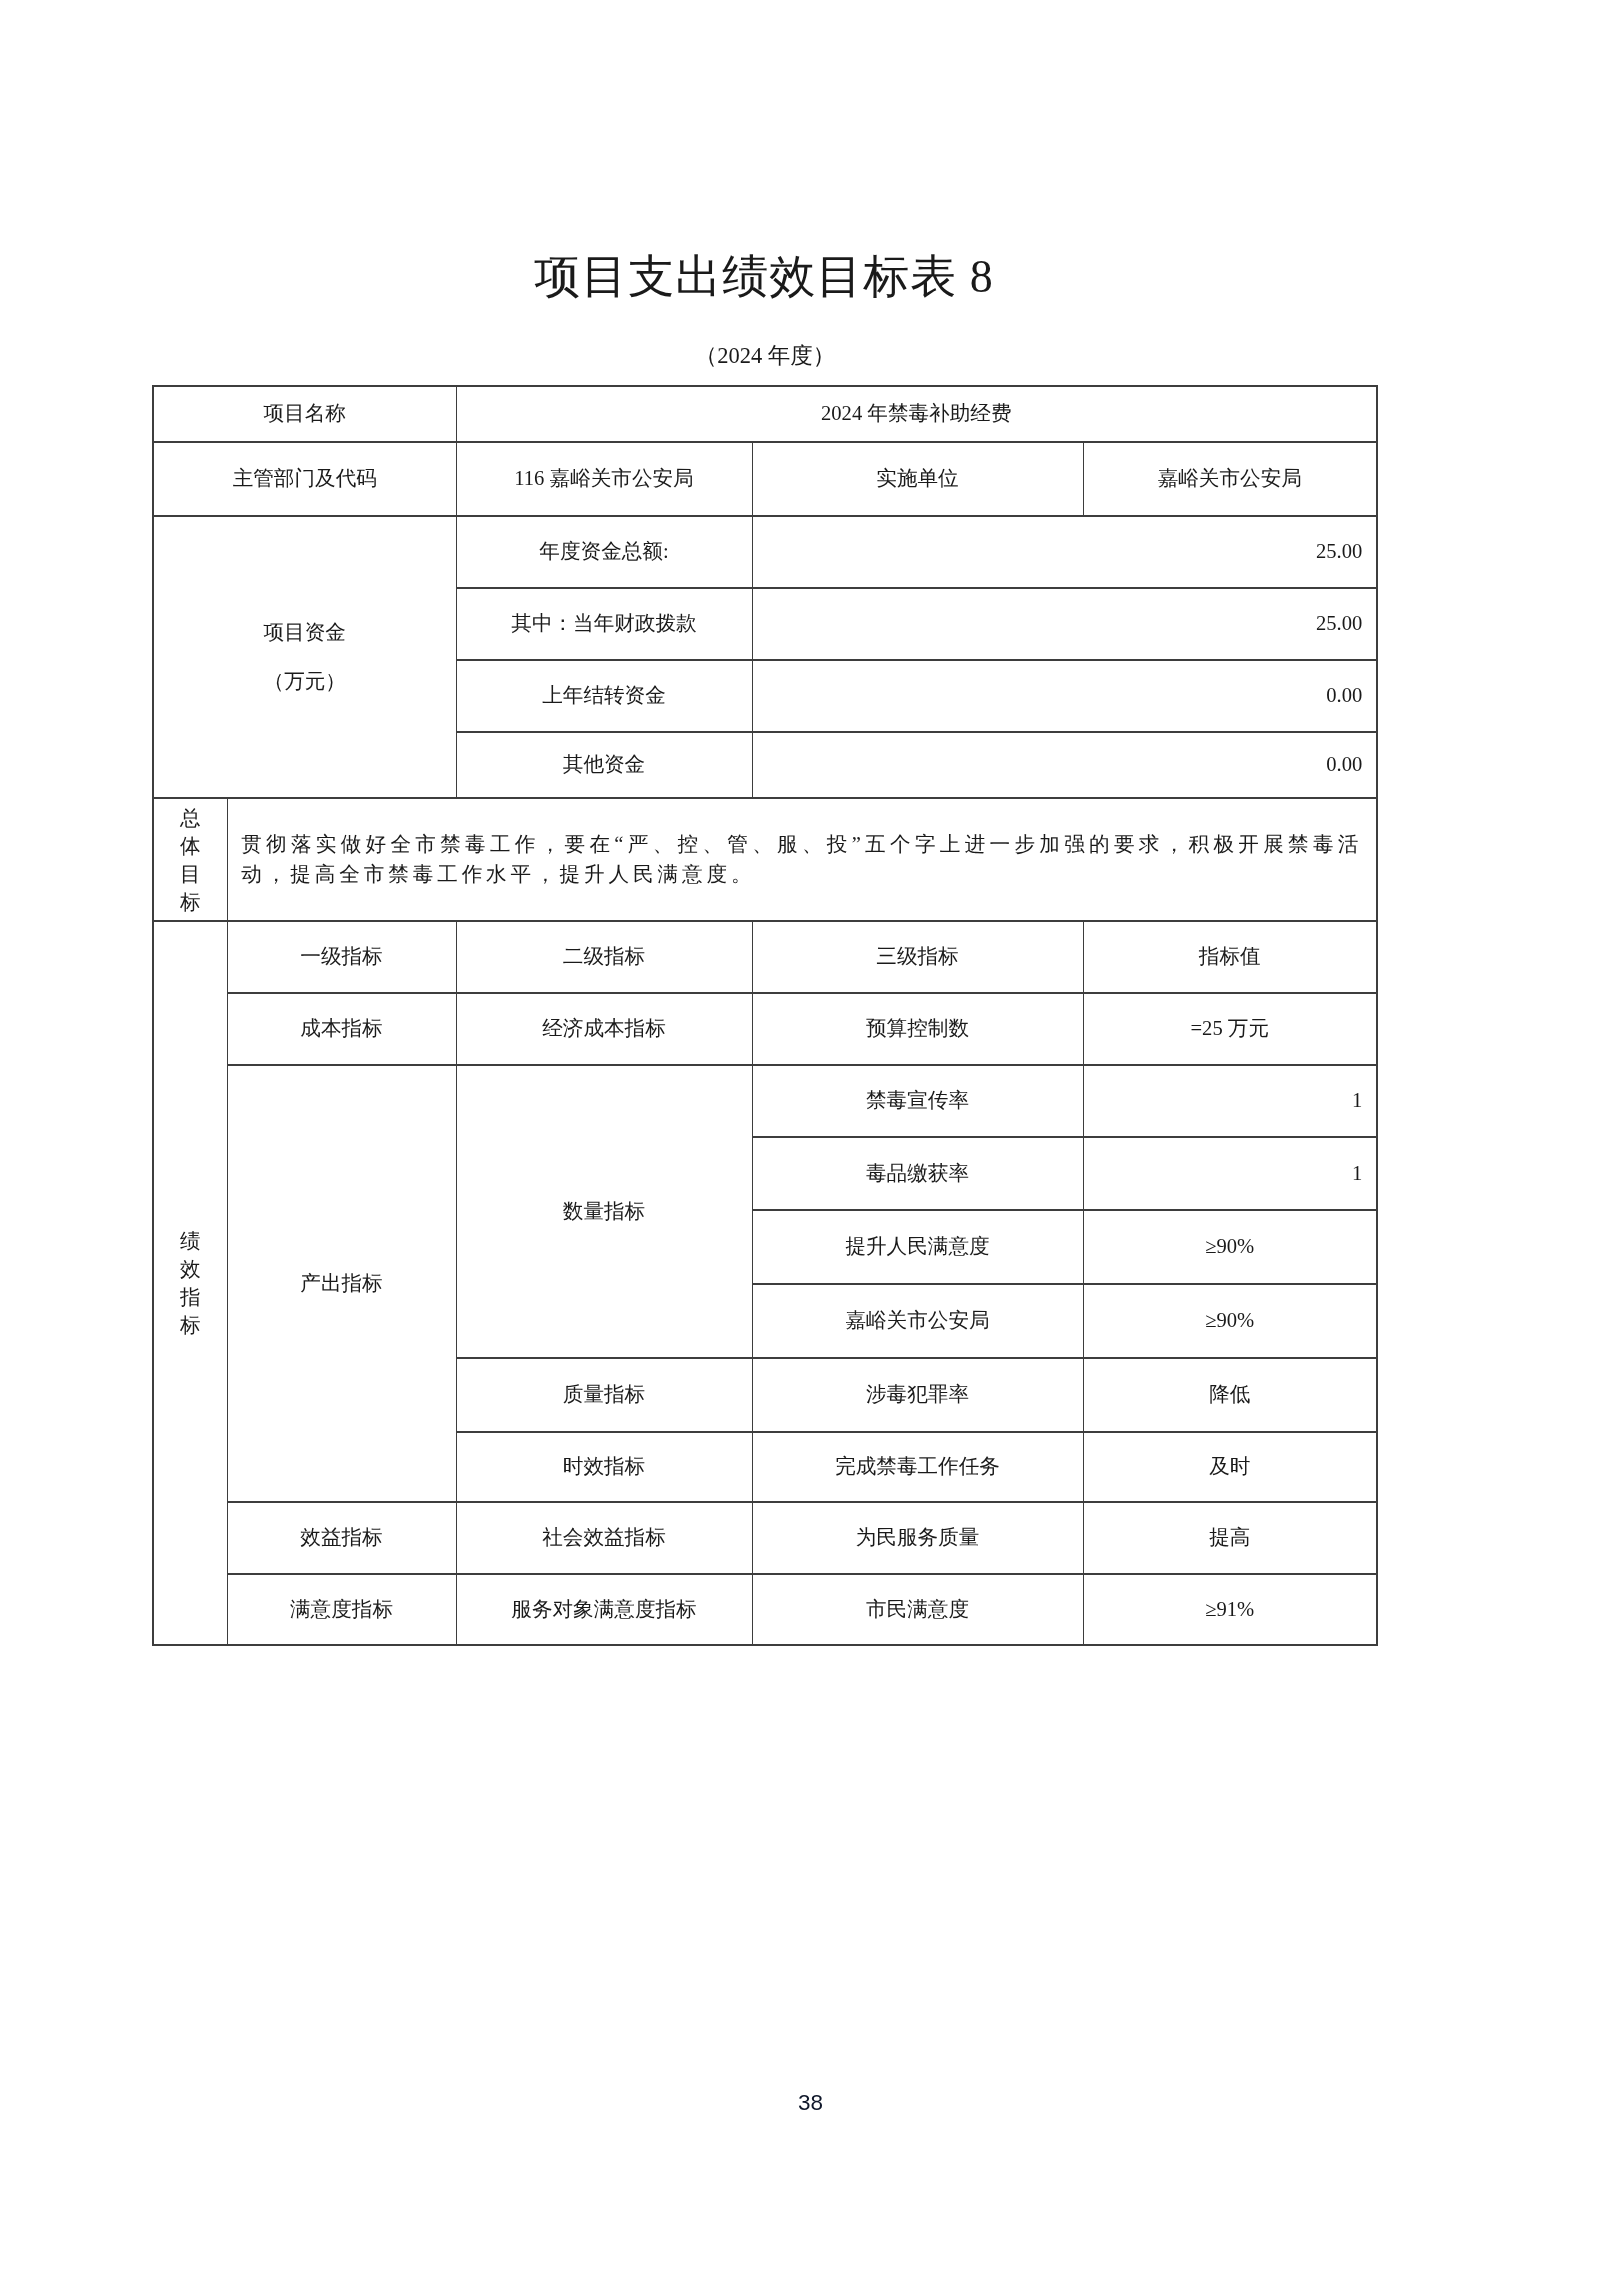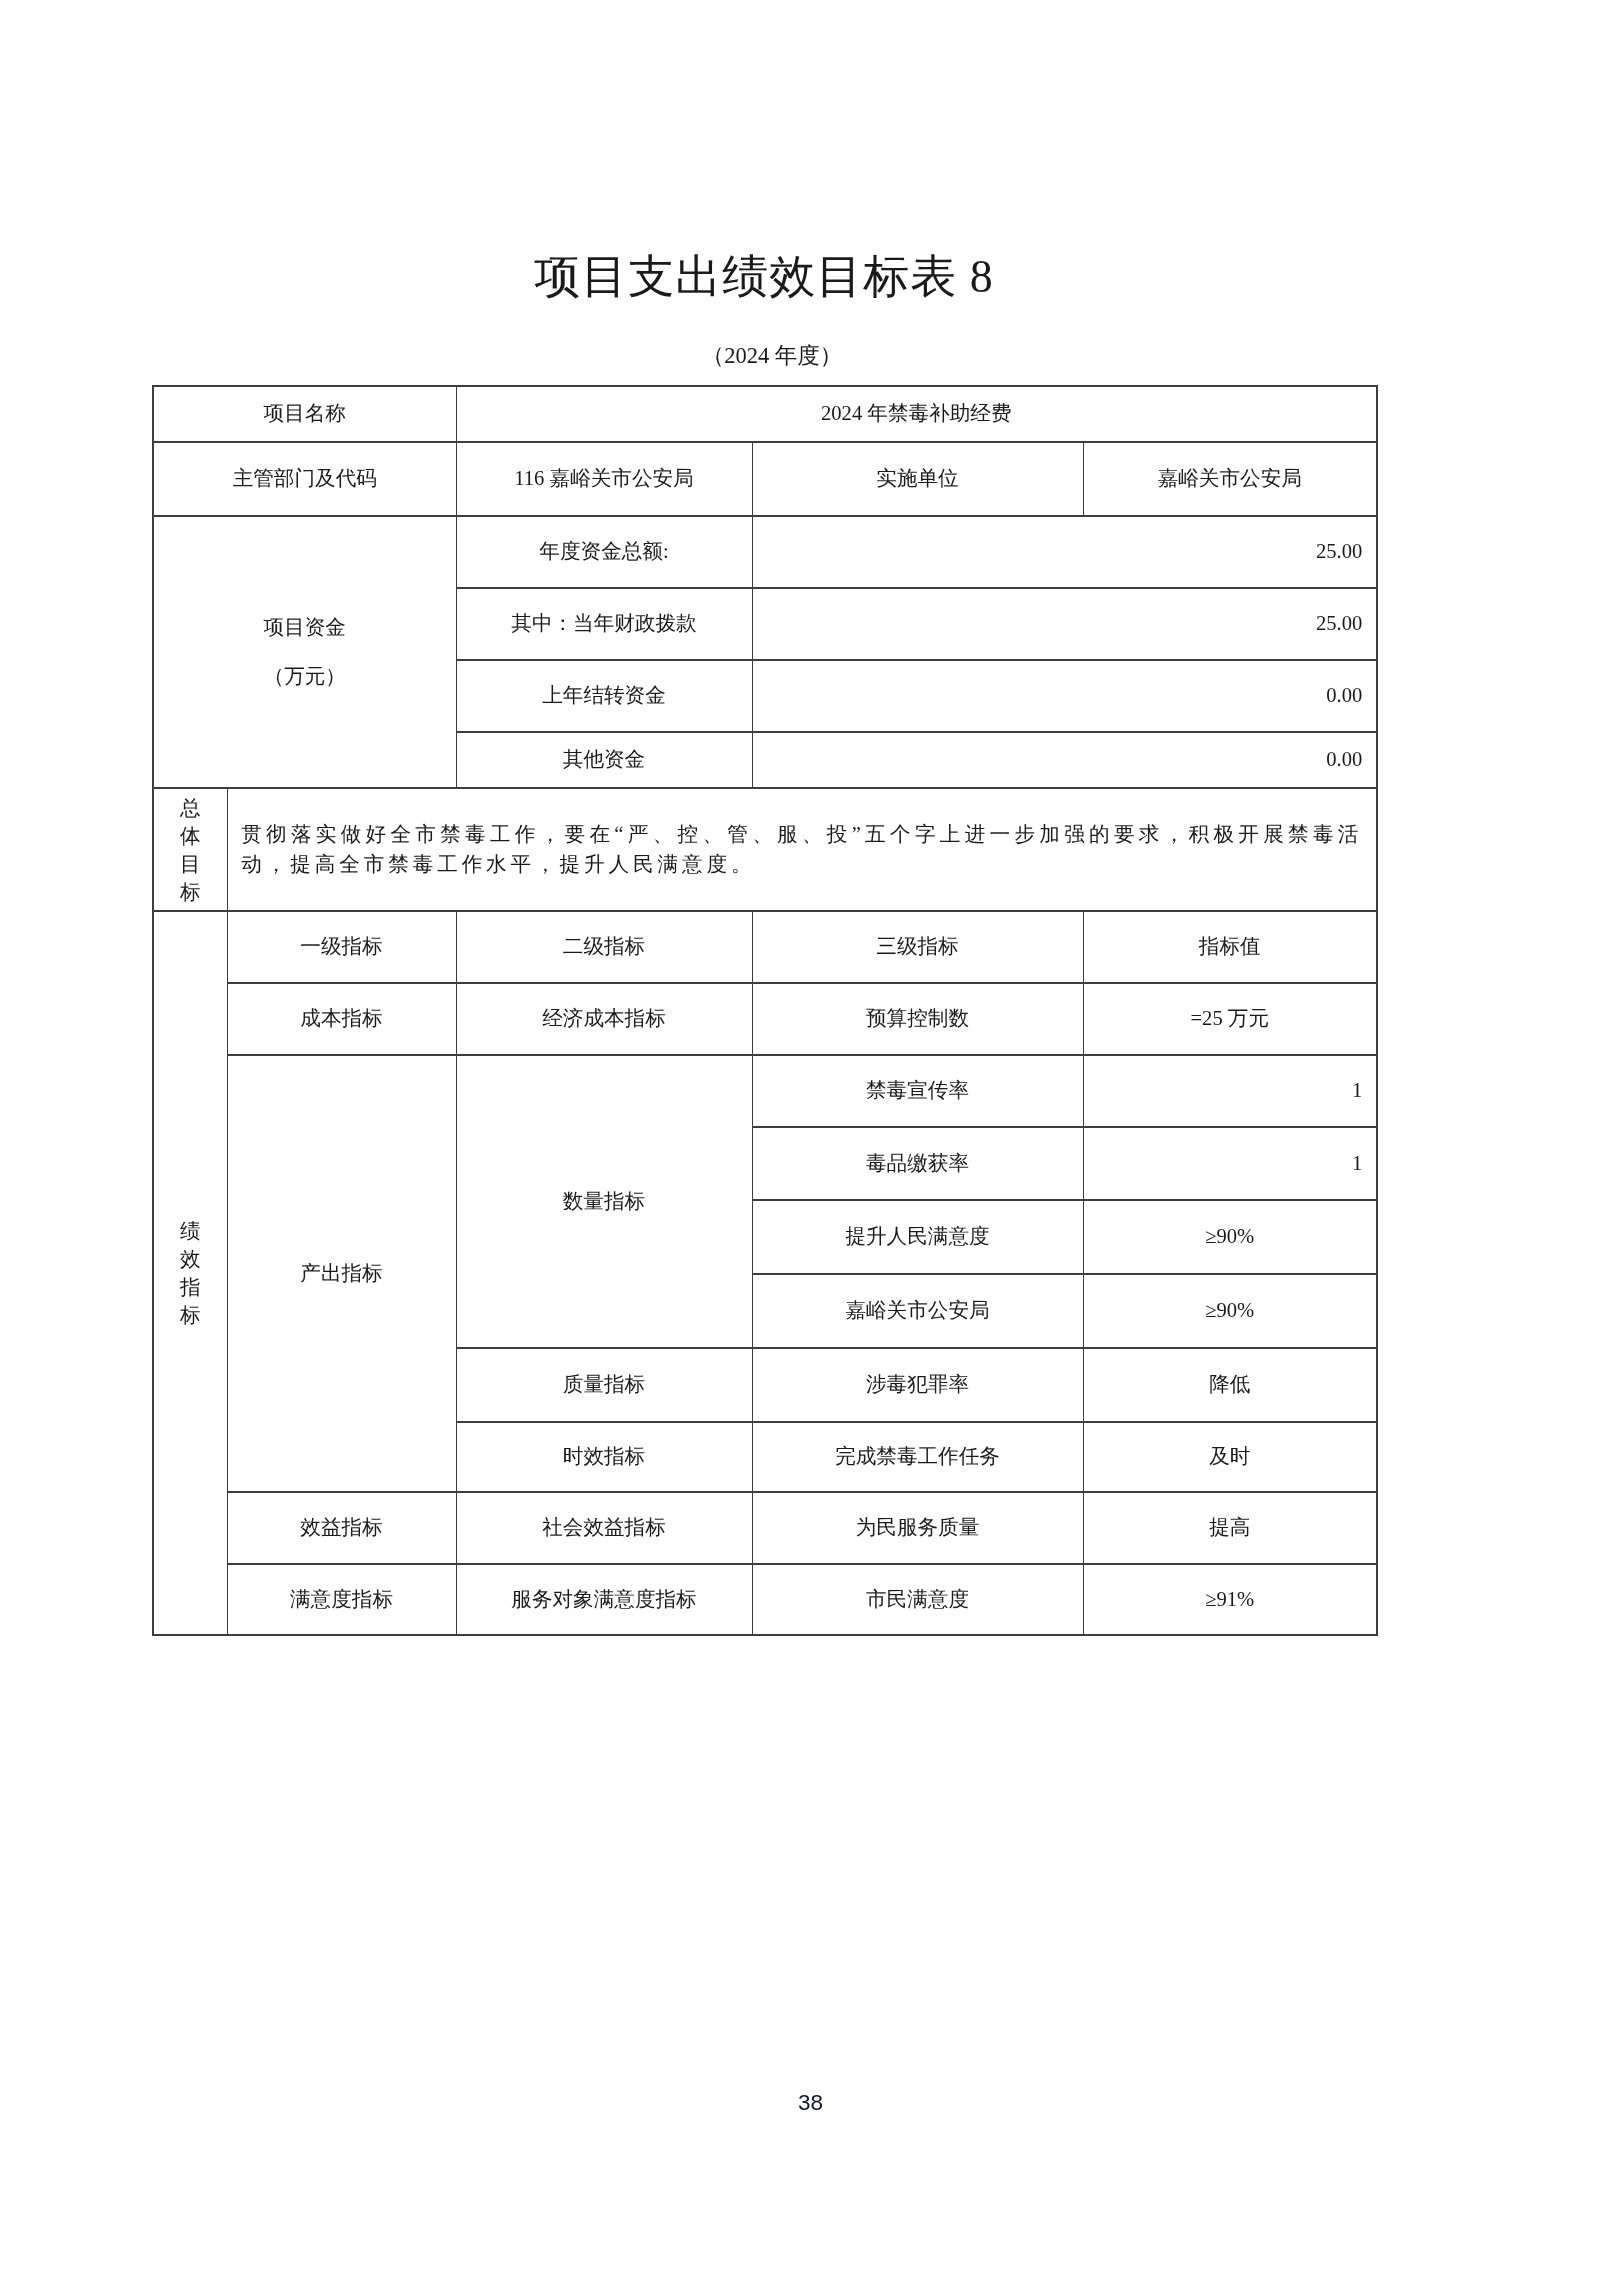--- a/index.html
+++ b/index.html
@@ -10,21 +10,21 @@
     font-family:"Liberation Serif","DejaVu Serif",serif;
     color:#1a1a1a;
     overflow:hidden;
   }
   .doc-title {
     position:absolute; left:152px; width:1224px; top:247px;
     text-align:center; font-size:46px; font-weight:400;
     letter-spacing:1px; margin:0; line-height:1.3; white-space:nowrap;
   }
   .doc-subtitle {
-    position:absolute; left:160px; width:1224px; top:341px;
+    position:absolute; left:153px; width:1224px; top:341px;
     text-align:center; font-size:22.5px; line-height:1.3;
   }
   table.perf {
     position:absolute; left:152px; top:385px; width:1224px;
     border-collapse:collapse; table-layout:fixed;
     font-size:20.6px;
     border:2px solid #3d3d3d;
     border-bottom-width:2.9px;
   }
   table.perf td {
@@ -101,21 +101,21 @@
       <td colspan="2" class="r">25.00</td>
     </tr>
     <tr style="height:72px">
       <td class="c">其中：当年财政拨款</td>
       <td colspan="2" class="r">25.00</td>
     </tr>
     <tr style="height:72px">
       <td class="c">上年结转资金</td>
       <td colspan="2" class="r">0.00</td>
     </tr>
-    <tr style="height:56px">
+    <tr style="height:66px">
       <td class="c">其他资金</td>
       <td colspan="2" class="r">0.00</td>
     </tr>
 
     <tr style="height:123px">
       <td class="vcell">
         <span class="vert">总体目标</span>
       </td>
       <td colspan="4" class="goal">贯彻落实做好全市禁毒工作，要在“严、控、管、服、投”五个字上进一步加强的要求，积极开展禁毒活动，提高全市禁毒工作水平，提升人民满意度。</td>
     </tr>

